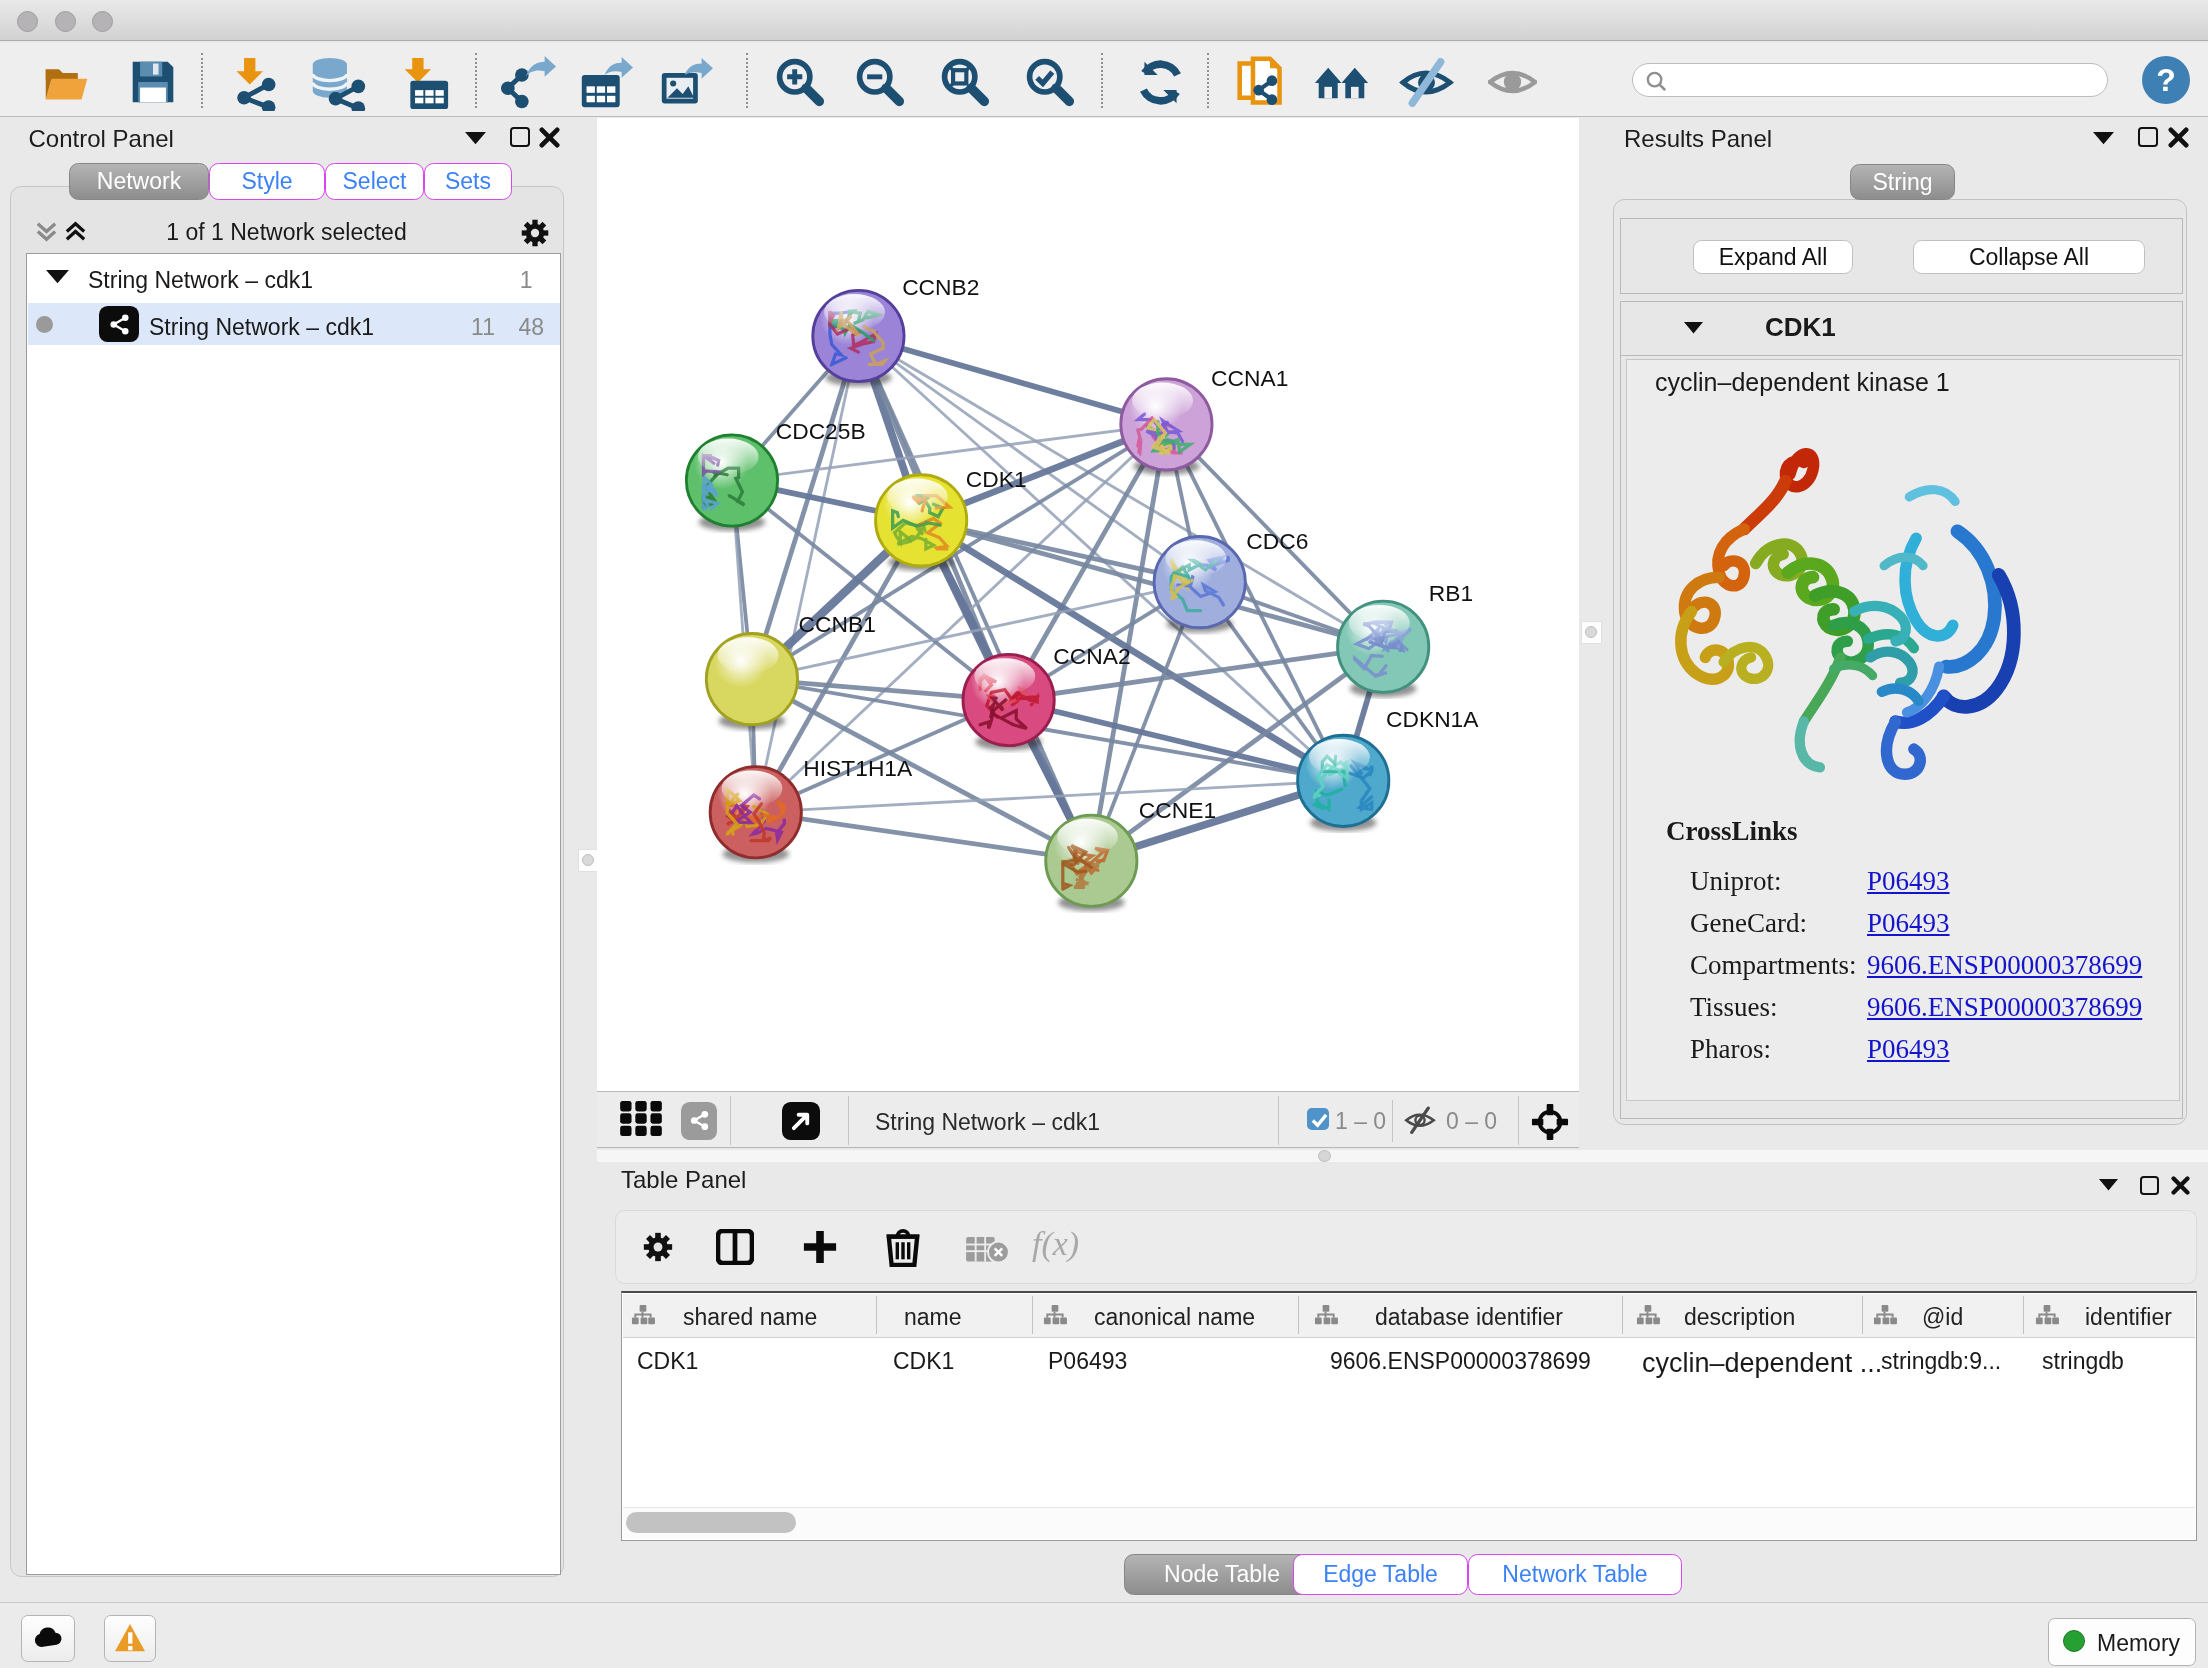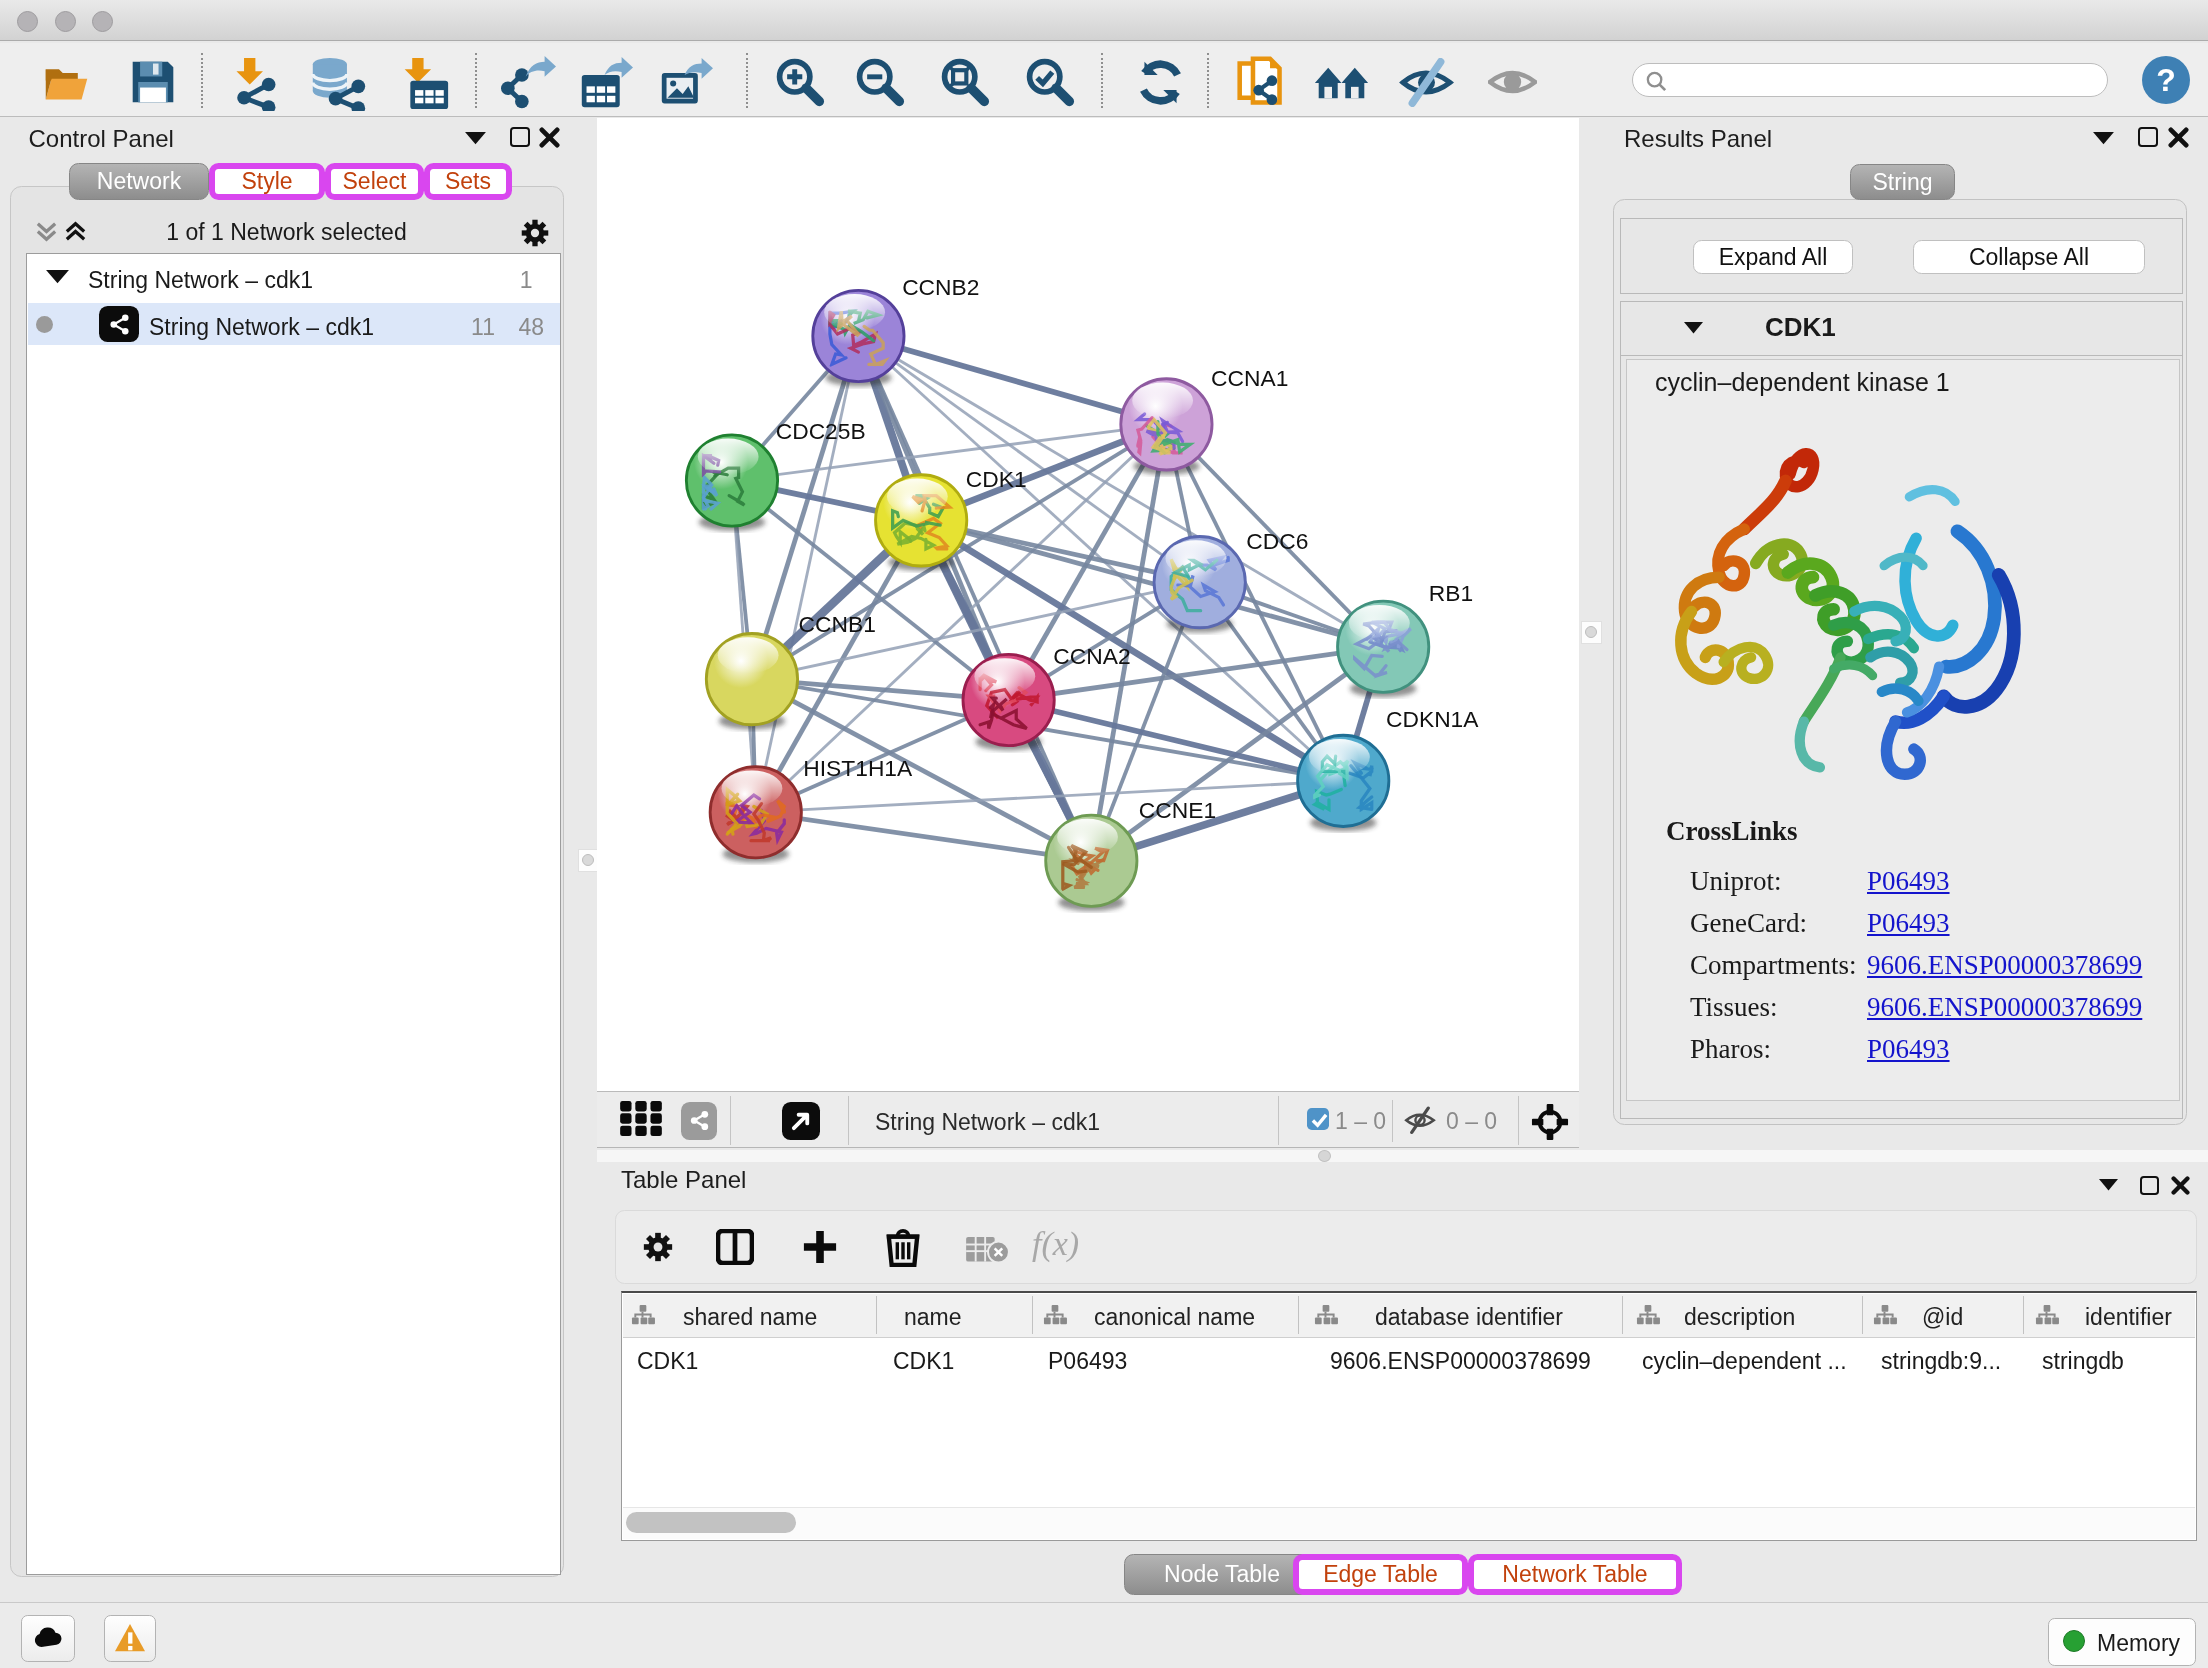--- a/index.html
+++ b/index.html
@@ -1,21 +1,21 @@
 <!DOCTYPE html>
 <html style="font-size:15px"><head><meta charset="utf-8"><title>Session: New Session</title><style>
 *{margin:0;padding:0;box-sizing:border-box}
 html,body{width:2208px;height:1668px;overflow:hidden}
 body{position:relative;background:#e9e9e9;font-family:"Liberation Sans",sans-serif;color:#1a1a1a}
 .a{position:absolute}
 .sep{border-left:2.9px dotted #8f8f8f;width:0}
 svg{display:block}
 .paneltitle{font-size:24px;color:#1d1d1d}
-.tab{position:absolute;z-index:3;height:37px;background:#fff;border:6px solid #d946ef;font-size:23px;
-     display:flex;align-items:center;justify-content:center;border-radius:9.5px;color:#c2410c}
+.tab{position:absolute;z-index:3;height:37px;background:#fff;border:1px solid #d946ef;font-size:23px;
+     display:flex;align-items:center;justify-content:center;border-radius:9.5px;color:#3b82f6}
 .tabsel{background:linear-gradient(#b4b4b4,#8d8d8d);color:#fff;border:1px solid #868686}
 .btn{position:absolute;background:#fff;border:1.9px solid #c0c0c0;border-radius:8.6px;font-size:23px;
      display:flex;align-items:center;justify-content:center;color:#111}
 .gray{color:#8a8a8a}
 .link{color:#1414cc;text-decoration:underline}
 .serif{font-family:"Liberation Serif",serif}
 </style></head><body>
 
 <div class="a" style="left:0;top:0;width:2208px;height:41px;background:linear-gradient(#e9e9e9,#d2d2d2);border-bottom:1.9px solid #ababab">
  <div class="a" style="left:17px;top:10.5px;width:21px;height:21px;border-radius:50%;background:#b5b3b6;border:1px solid #9e9c9f"></div>
@@ -827,21 +827,21 @@
         <rect x="19" y="14" width="7" height="7" rx="1"></rect>
         <path d="M13 8 v4 M5.5 14 v-3 h16 v3 M13 11 v3" stroke="#8a8a8a" stroke-width="2" fill="none"></path>
       </g>
     </svg>
   </div>
 <div class="a" style="left:2085px;top:1304px;font-size:23px;color:#222">identifier</div>
 <div class="a" style="left:637px;top:1348px;font-size:23px">CDK1</div>
 <div class="a" style="left:893px;top:1348px;font-size:23px">CDK1</div>
 <div class="a" style="left:1048px;top:1348px;font-size:23px">P06493</div>
 <div class="a" style="left:1330px;top:1348px;font-size:23px">9606.ENSP00000378699</div>
-<div class="a" style="left:1642px;top:1348px;font-size:23px">cyclin–dependent ...</div>
+<div class="a" style="left:1642px;top:1348px;font-size:27px">cyclin–dependent ...</div>
 <div class="a" style="left:1881px;top:1348px;font-size:23px">stringdb:9...</div>
 <div class="a" style="left:2042px;top:1348px;font-size:23px">stringdb</div>
 <div class="a" style="left:623px;top:1507px;width:1572px;height:32px;background:#fbfbfb;border-top:1px solid #e6e6e6"></div>
 <div class="a" style="left:626px;top:1512px;width:170px;height:21px;background:#c2c2c2;border-radius:10.5px"></div>
 <div class="tab tabsel" style="left:1124px;top:1554px;width:196px;height:41px">Node Table</div>
 <div class="tab" style="left:1293px;top:1554px;width:175px;height:41px">Edge Table</div>
 <div class="tab" style="left:1468px;top:1554px;width:214px;height:41px">Network Table</div>
 <div class="a" style="left:0;top:1602px;width:2208px;height:67px;background:#ebebeb;border-top:1.9px solid #c9c9c9"></div>
 <div class="a" style="left:21px;top:1615px;width:54px;height:47px;background:linear-gradient(#fefefe,#ececec);border:1.9px solid #b3b3b3;border-radius:6.7px">
 <svg class="a" style="left:10.5px;top:11.4px" width="30" height="21" viewBox="0 0 32 22">

